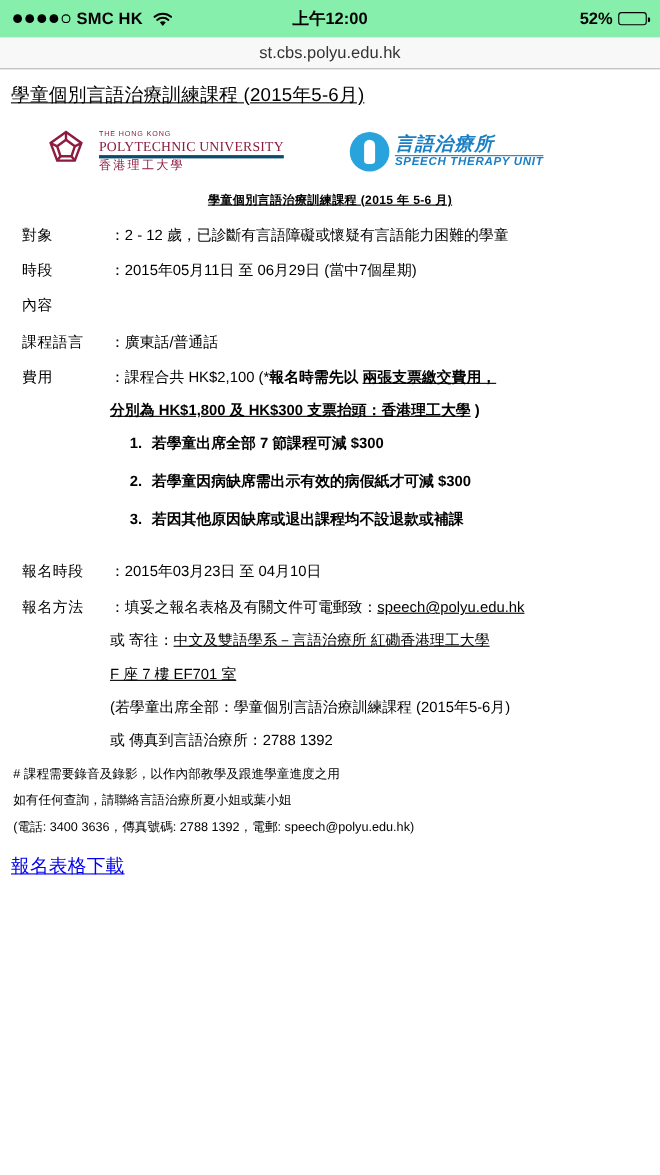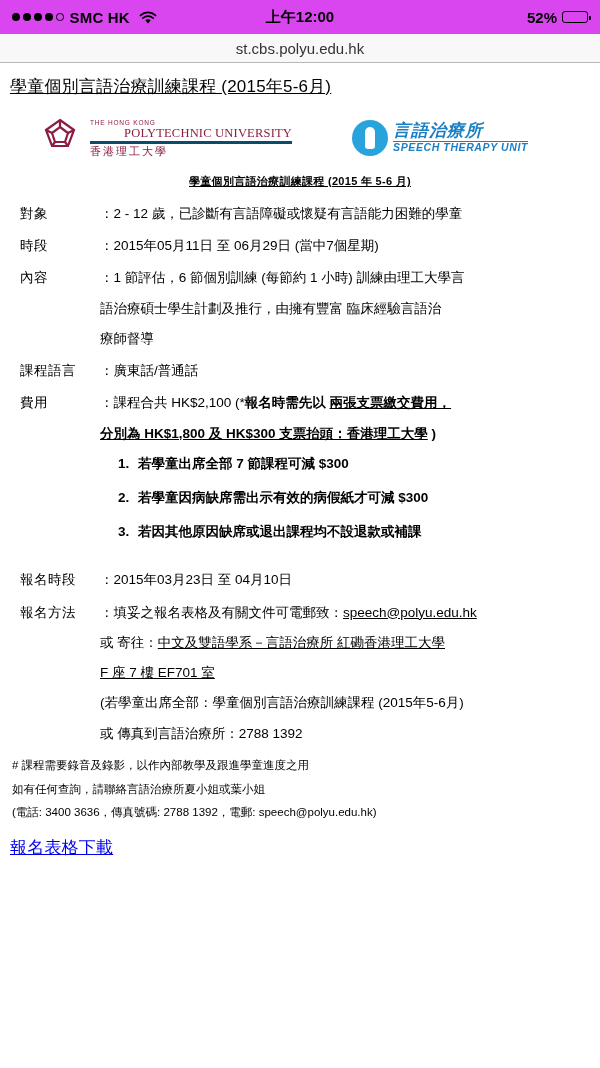--- a/index.html
+++ b/index.html
@@ -12,21 +12,21 @@
     height: 1068px;
     font-family: "Liberation Sans", sans-serif;
     color: #000;
     overflow: hidden;
     position: relative;
   }
 
   
   .statusbar {
     height: 34px;
-    background: #d946ef;
+    background: #86efac;
     display: flex;
     align-items: center;
     padding: 0 12px;
     font-size: 17px;
     font-weight: bold;
     color: #000;
     box-sizing: border-box;
     position: relative;
   }
   .sb-left {
@@ -133,21 +133,21 @@
     gap: 8px;
   }
   .polyu-mark {
     width: 44px; height: 44px;
     position: relative;
   }
   .polyu-text {
     line-height: 1.15;
   }
   .polyu-l1 { font-size: 6.5px; color:#8c1d40; letter-spacing:.8px; }
-  .polyu-l2 { font-size: 12.5px; color:#8c1d40; letter-spacing:.2px; font-family:"Liberation Serif", serif;margin-left:34px; }
+  .polyu-l2 { font-size: 12.5px; color:#8c1d40; letter-spacing:.2px; font-family:"Liberation Serif", serif; }
   .polyu-l3 { font-size: 11px; color:#8c1d40; border-top:3px solid #0c4a6e; padding-top:1px; letter-spacing:2px;}
   .stu {
     display: flex;
     align-items: center;
     gap: 5px;
     font-style: italic;
   }
   .stu-badge {
     width: 36px; height: 36px;
     border-radius: 50%;
@@ -316,25 +316,20 @@
         </div>
       </div>
       <div class="row">
         <div class="label">時段</div>
         <div class="value">
           <div class="line">：2015年05月11日  至  06月29日 (當中7個星期)</div>
         </div>
       </div>
       <div class="row">
         <div class="label">內容</div>
-        <div class="value">
-          <div class="line">：1 節評估，6 節個別訓練 (每節約 1 小時) 訓練由理工大學言</div>
-          <div class="line">語治療碩士學生計劃及推行，由擁有豐富 臨床經驗言語治</div>
-          <div class="line">療師督導</div>
-        </div>
       </div>
       <div class="row">
         <div class="label">課程語言</div>
         <div class="value">
           <div class="line">：廣東話/普通話</div>
         </div>
       </div>
       <div class="row">
         <div class="label">費用</div>
         <div class="value">

